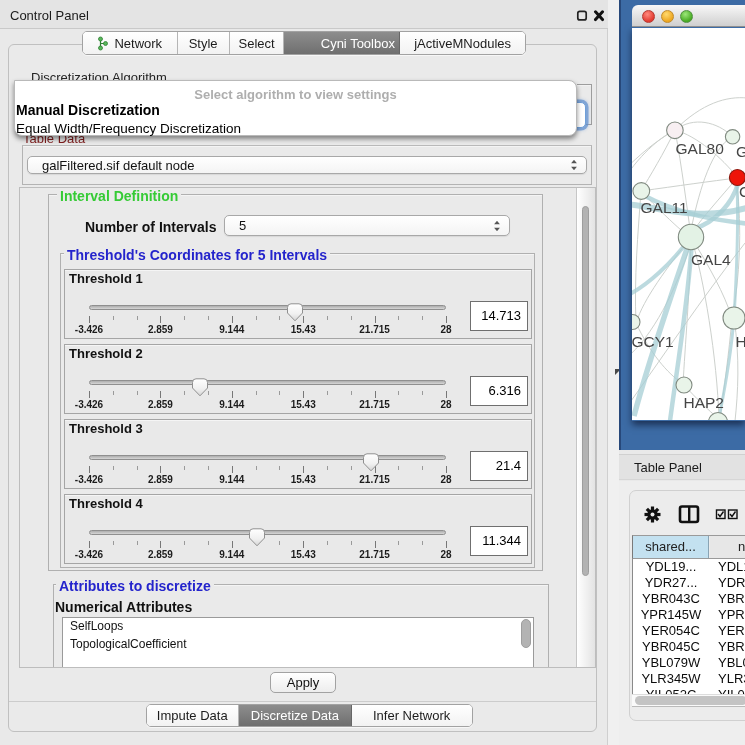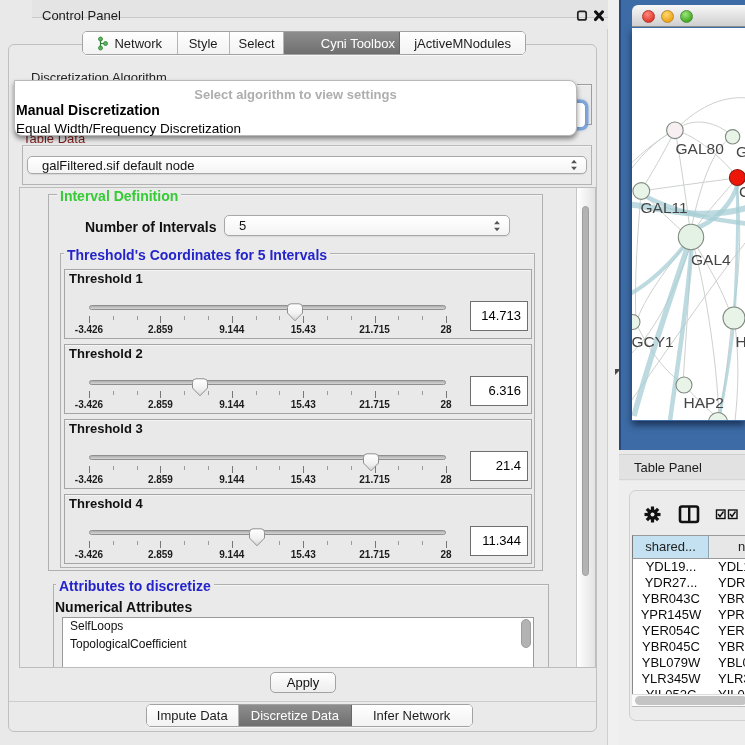--- a/index.html
+++ b/index.html
@@ -1,21 +1,21 @@
 <!DOCTYPE html>
 <html><head>
 <meta charset="utf-8">
 <style>
 * { margin:0; padding:0; box-sizing:border-box; }
 html,body { width:745px; height:745px; overflow:hidden; }
 body { font-family:"Liberation Sans", sans-serif; background:#e9e9e9; position:relative; }
 .abs { position:absolute; }
 
 
-#titlebar { left:0; top:0; width:616px; height:18px; background:#e4e4e4; border-bottom:1px solid #c9c9c9;margin-left:32px; }
+#titlebar { left:0; top:0; width:616px; height:29px; background:#e4e4e4; border-bottom:1px solid #c9c9c9; }
 #titlebar .t { position:absolute; left:10px; top:8px; font-size:13px; color:#1b1b1b; }
 
 
 .seg { background:#fff; border:1px solid #a2a2a2; border-radius:5px; display:flex; overflow:hidden; box-shadow:0 1px 0 rgba(255,255,255,.6); }
 .seg .s { display:flex; align-items:center; justify-content:center; font-size:13px; color:#1c1c1c; border-right:1px solid #b5b5b5; background:linear-gradient(#ffffff,#f2f2f2); }
 .seg .s:last-child { border-right:none; }
 .seg .s.on { background:linear-gradient(#8d8d8d,#6f6f6f); color:#fff; border-right-color:#666; }
 
 
 #content { left:8px; top:44px; width:589px; height:688px; background:#eaeaea; border:1px solid #c0c0c0; border-radius:6px; }

